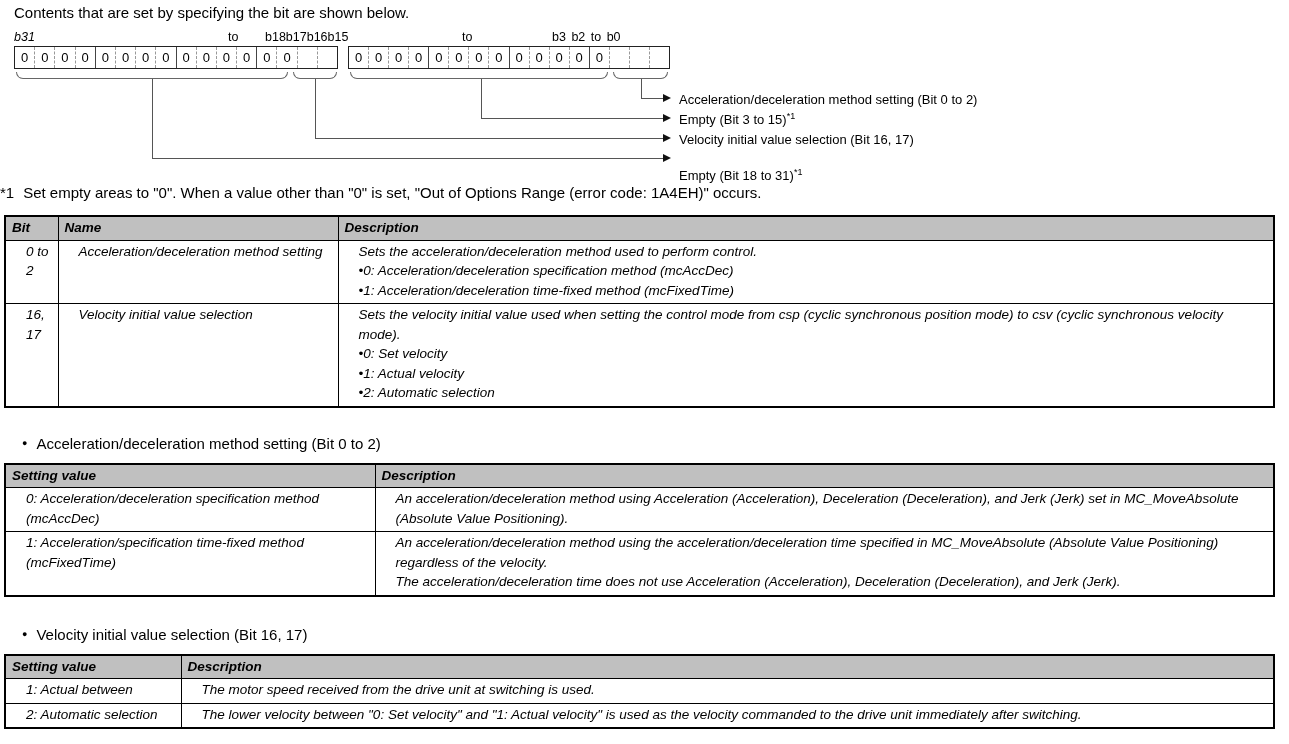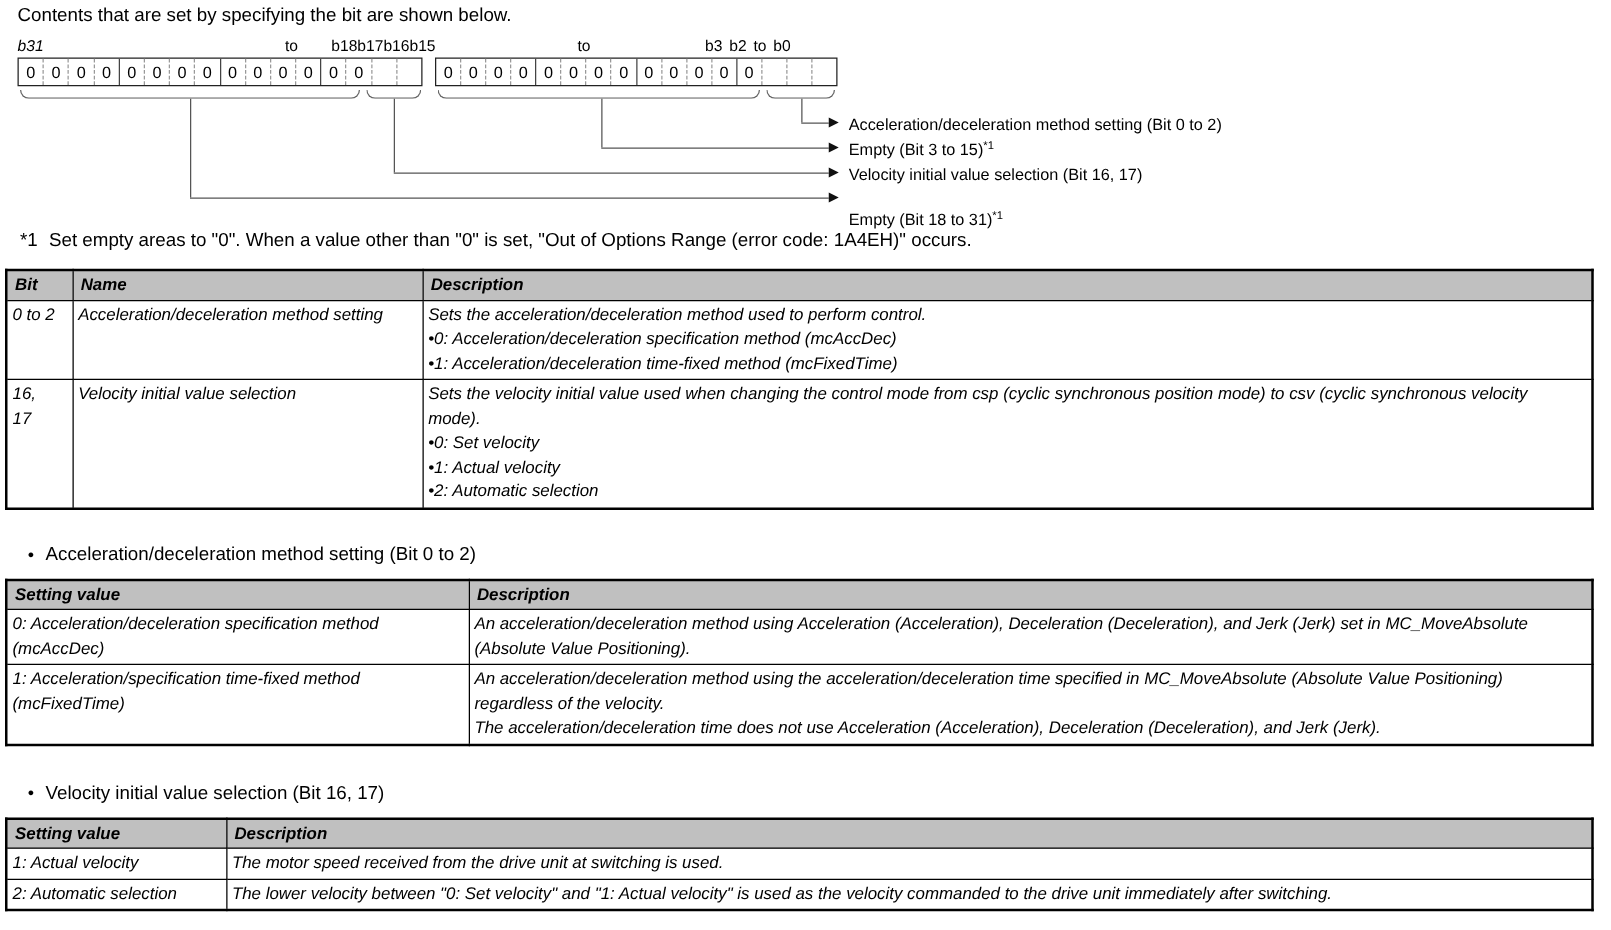--- a/index.html
+++ b/index.html
@@ -12,21 +12,21 @@
 
   
   .top-section { position:relative; height:215px; }
   .doc-title { position:absolute; left:14px; top:4px; font-size:15px; }
 
   .bit-label { position:absolute; top:30px; font-size:12.5px; white-space:nowrap; }
   .lbl-b31 { left:14px;font-style:italic; }
   .lbl-to-upper { left:228px; }
   .lbl-mid { left:265px; }
   .lbl-to-lower { left:462px; }
-  .lbl-right { left:564px; word-spacing:2px; }
+  .lbl-right { left:552px; word-spacing:2px; }
 
   .bit-register {
     position:absolute; top:46px; height:23px;
     display:flex; border:1px solid #222; background:#fff;
   }
   .reg-upper { left:14px;  width:324px; }
   .reg-lower { left:348px; width:322px; }
   .bitcell {
     flex:1 1 0; text-align:center; font-size:13px; line-height:21px;
     border-right:1px dashed #999;
@@ -62,33 +62,33 @@
     border-left:8px solid #111;
   }
   .a1 { top:94px; } .a2 { top:114px; } .a3 { top:134px; } .a4 { top:154px; }
 
   .bit-annotation {
     position:absolute; left:679px; font-size:13px; white-space:nowrap;
   }
   .an1 { top:91px; } .an2 { top:111px; } .an3 { top:131px; } .an4 { top:167px; }
   .bit-annotation sup { font-size:9px; }
 
-  .footnote { position:absolute; left:16px; top:184px; font-size:15px; white-space:nowrap; }
+  .footnote { position:absolute; left:0; top:184px; font-size:15px; white-space:nowrap; }
   .footnote .fn-marker { margin-right:9px; }
 
   
   table {
     border-collapse:collapse; table-layout:fixed;
     width:1271px; margin-left:4px;
     border:2px solid #000;
     font-style:italic;
   }
   th, td {
     border:1px solid #000; text-align:left; vertical-align:top;
-    font-size:13.5px; line-height:19.5px; padding:1px 6px 3px 4px;
+    font-size:13.5px; line-height:19.5px; padding:1px 6px 3px 20px;
   }
   th { background:#c0c0c0; font-weight:bold; padding:1px 6px 2px 6px; }
   td { white-space:pre-line; }
 
   .bit-table col.c-bit  { width:53px; }
   .bit-table col.c-name { width:280px; }
   .val-table-accel col.c-val { width:370px; }
   .val-table-vel   col.c-val { width:176px; }
 
   
@@ -196,21 +196,21 @@
       <td>0 to 2</td>
       <td>Acceleration/deceleration method setting</td>
       <td>Sets the acceleration/deceleration method used to perform control.
 •0: Acceleration/deceleration specification method (mcAccDec)
 •1: Acceleration/deceleration time-fixed method (mcFixedTime)</td>
     </tr>
     <tr>
       <td>16,
 17</td>
       <td>Velocity initial value selection</td>
-      <td>Sets the velocity initial value used when changing the control mode from csp (cyclic synchronous position mode) to csv (cyclic synchronous velocity mode).
+      <td>Sets the velocity initial value used when setting the control mode from csp (cyclic synchronous position mode) to csv (cyclic synchronous velocity mode).
 •0: Set velocity
 •1: Actual velocity
 •2: Automatic selection</td>
     </tr>
   </tbody>
     </table>
 
   <div class="section-heading sh1">
     <span class="bullet-dot">●</span>
     <span>Acceleration/deceleration method setting (Bit 0 to 2)</span>
@@ -247,21 +247,21 @@
     <colgroup>
         <col class="c-val">
         <col>
       </colgroup>
     <tbody>
         <tr>
       <th>Setting value</th>
       <th>Description</th>
     </tr>
     <tr>
-      <td>1: Actual velocity</td>
+      <td>1: Actual between</td>
       <td>The motor speed received from the drive unit at switching is used.</td>
     </tr>
     <tr>
       <td>2: Automatic selection</td>
       <td>The lower velocity between "0: Set velocity" and "1: Actual velocity" is used as the velocity commanded to the drive unit immediately after switching.</td>
     </tr>
   </tbody>
     </table>
 
 </div>

